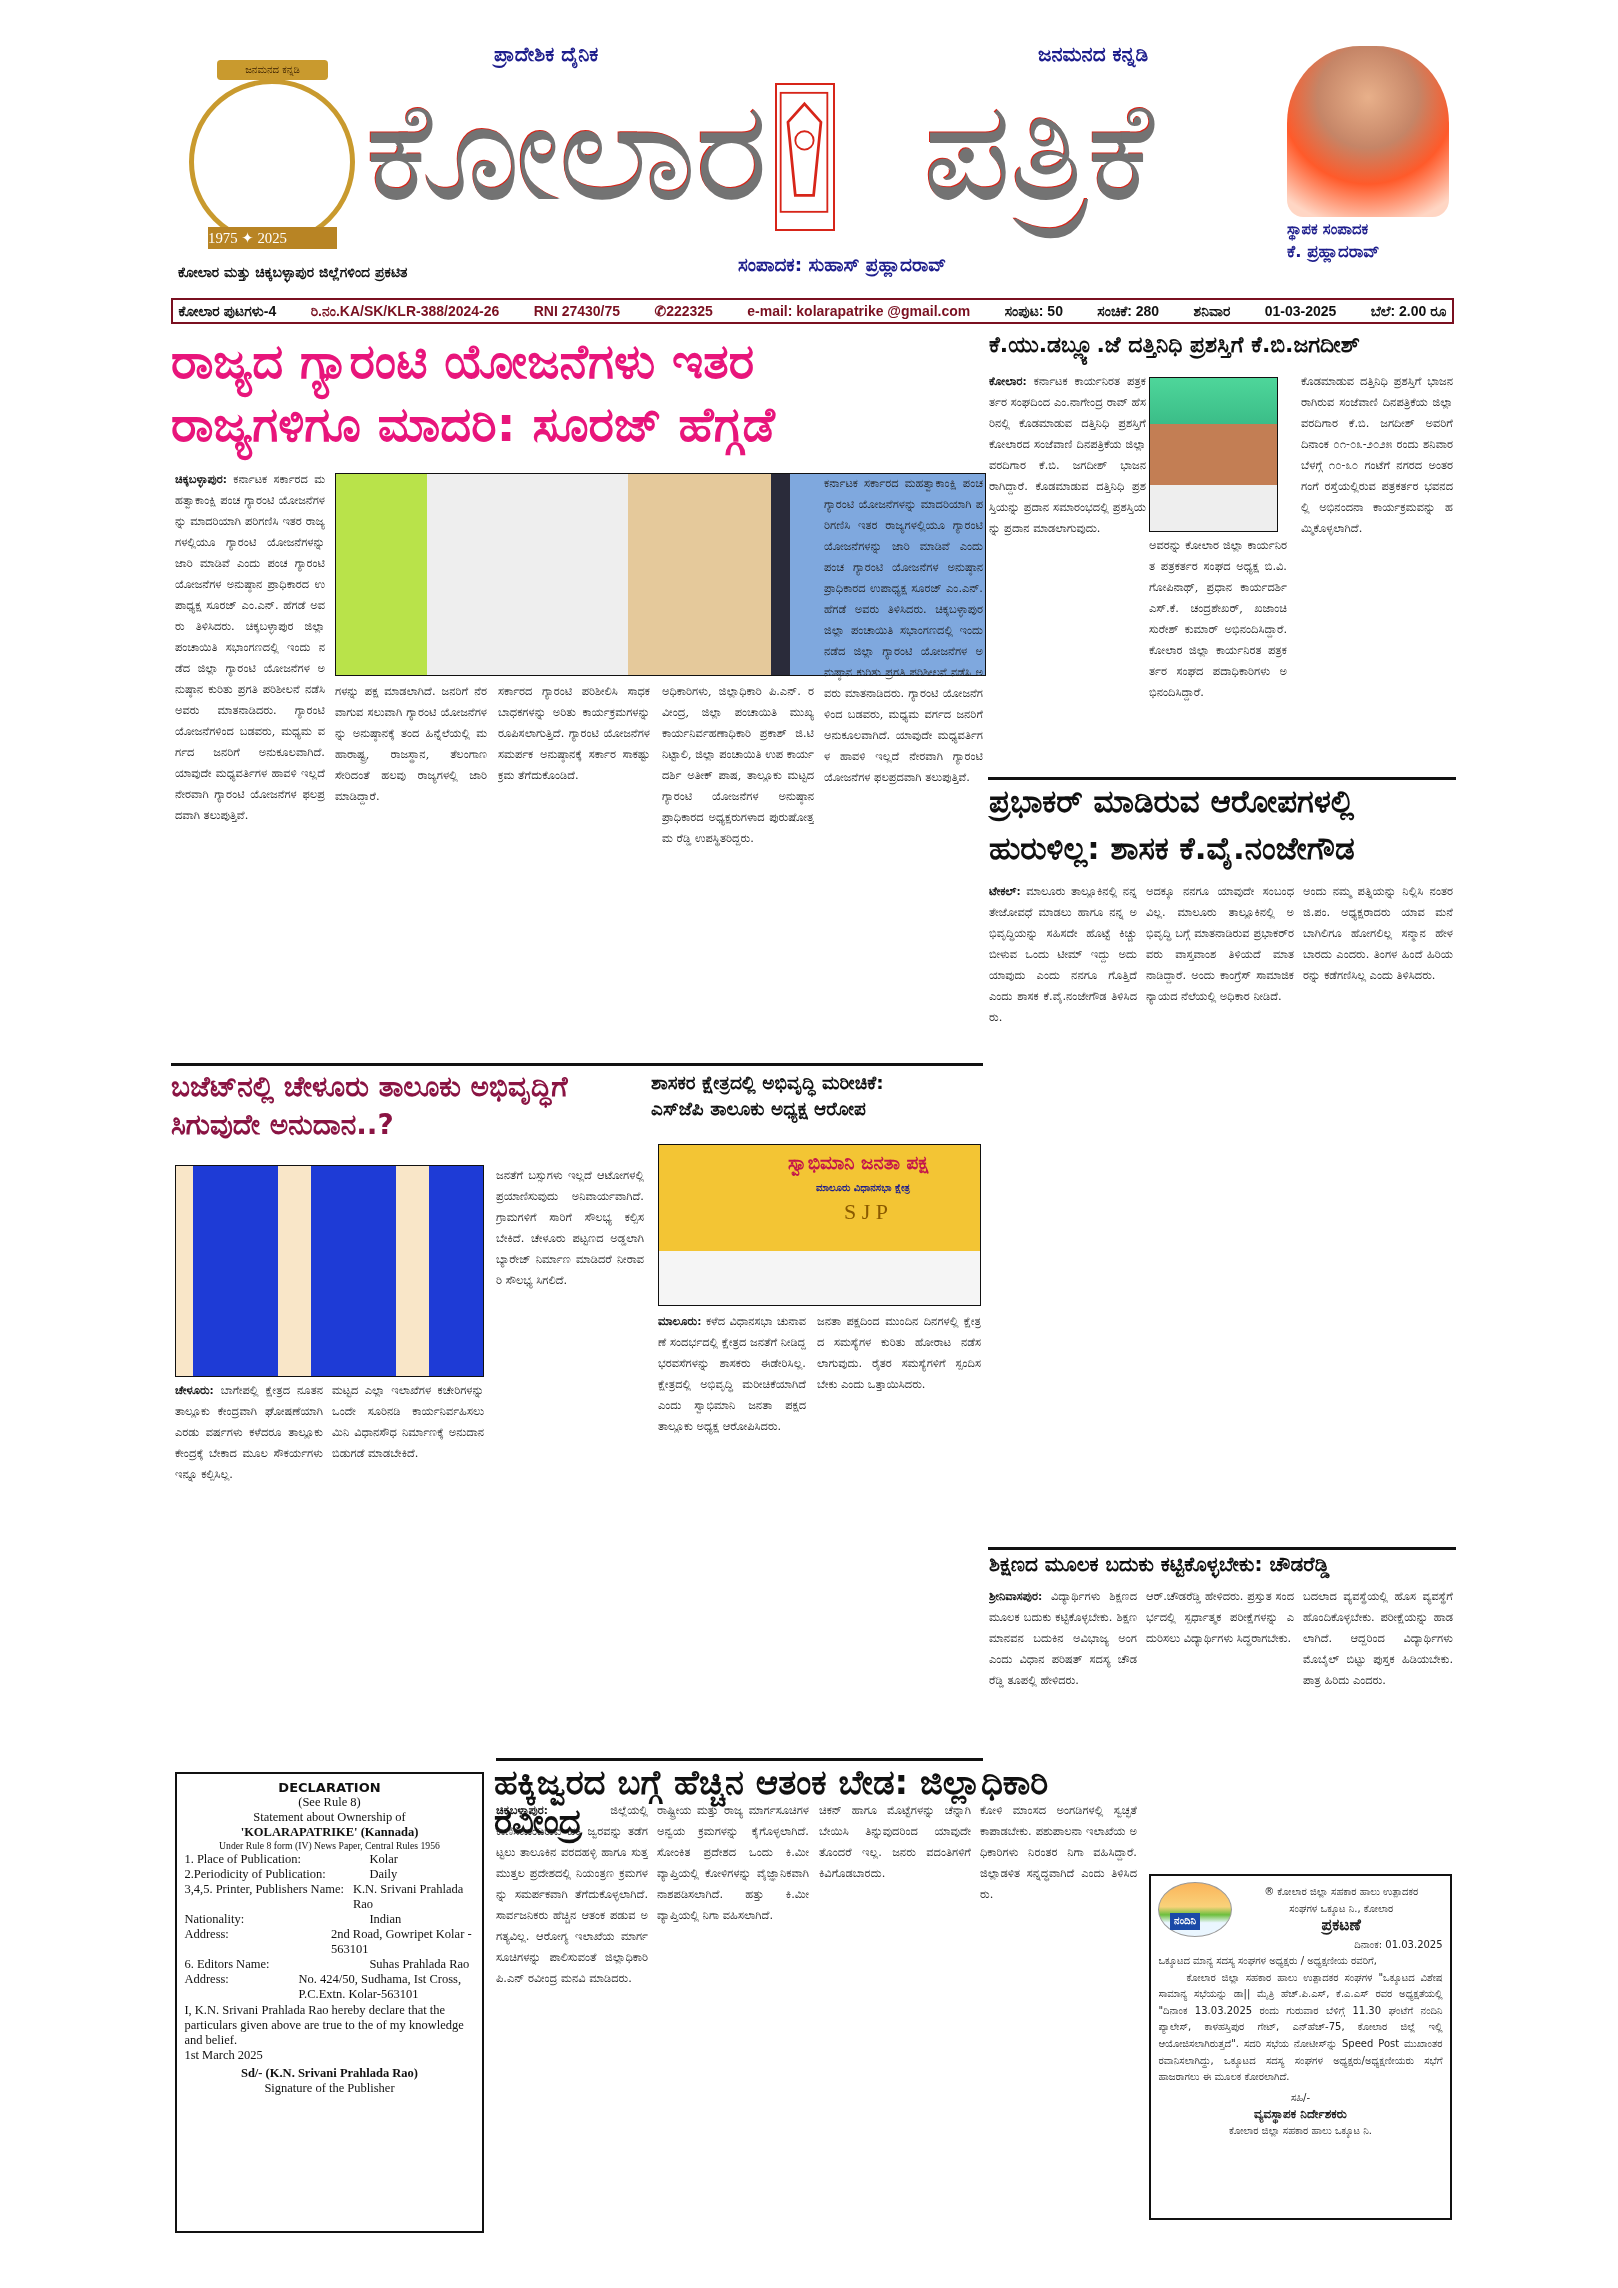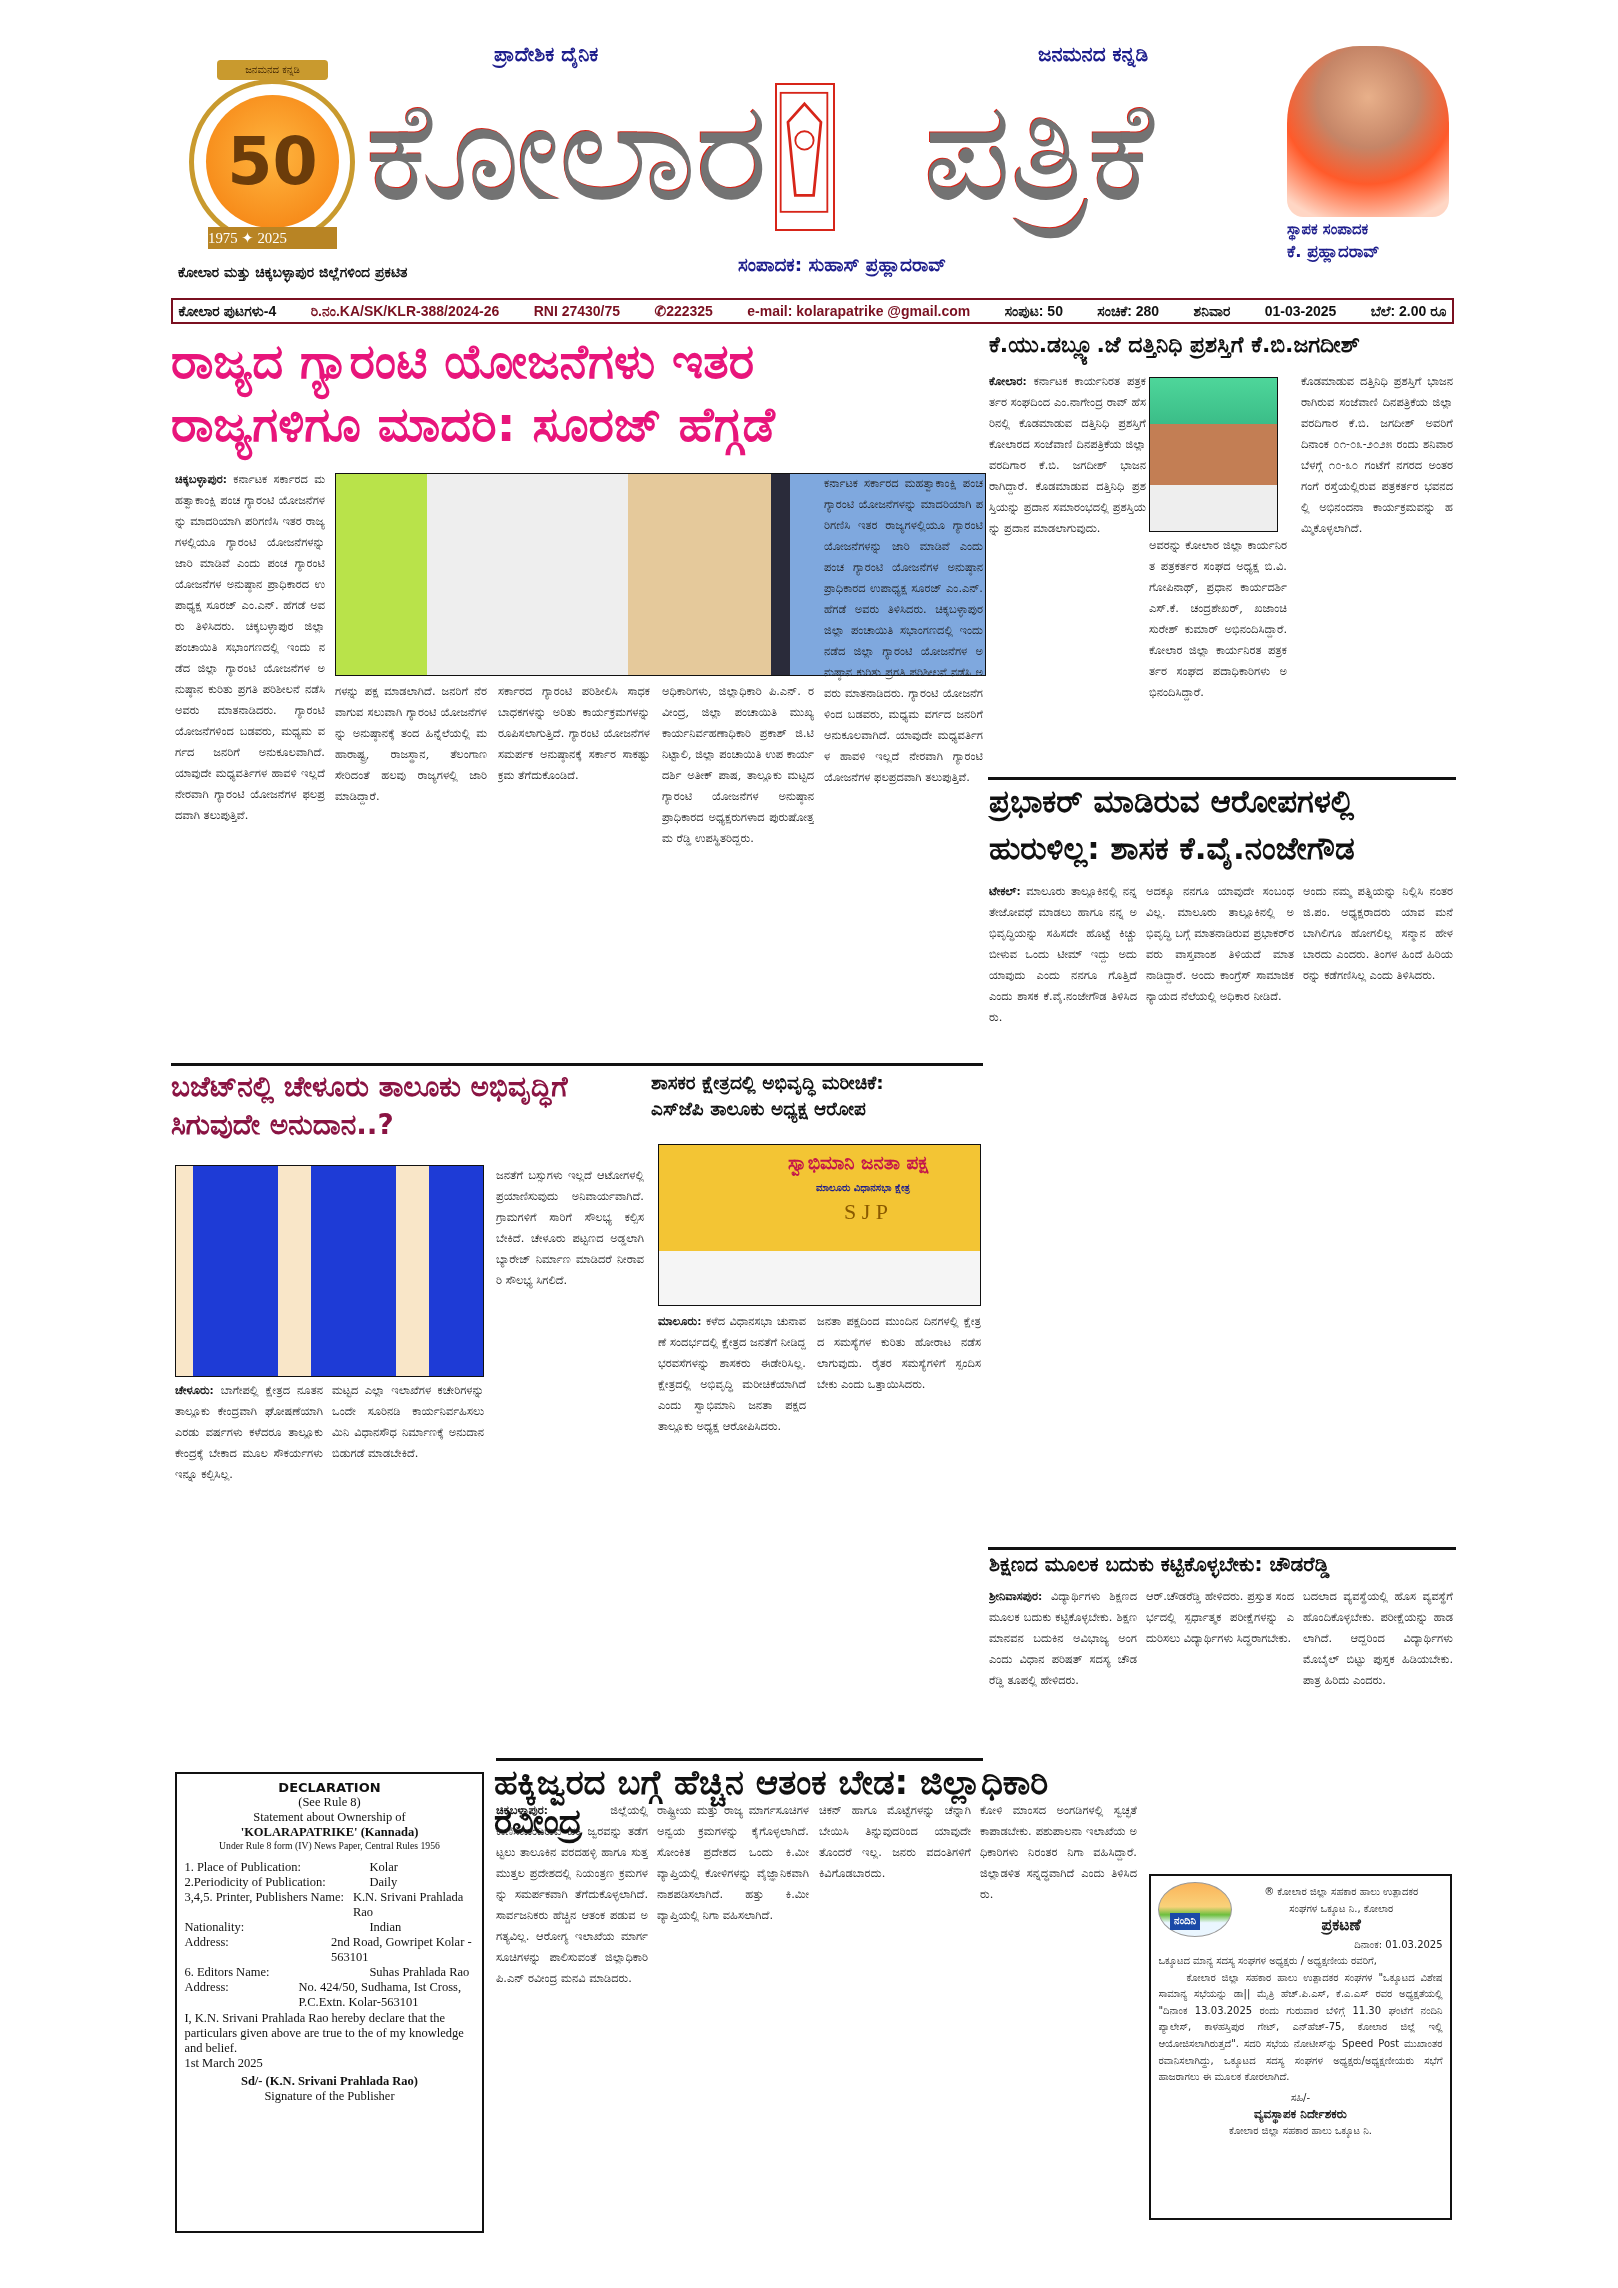--- a/index.html
+++ b/index.html
@@ -40,21 +40,20 @@
 .notice{left:1149px;top:1874px;width:303px;height:346px;border:2.8px solid #111;padding:5.5px 7.4px;font-size:10px;line-height:16.6px;color:#222}
 .nandini{width:74px;height:55px;border-radius:50%;background:linear-gradient(180deg,#fbb45a 0,#f9d27a 45%,#6cbf3e 60%,#eaf6ff 75%);border:0.9px solid #999;position:relative}
 .nandini span{position:absolute;left:11px;bottom:5.5px;font-size:10px;font-weight:bold;color:#fff;background:#1b4aa8;padding:0 3.7px}
 </style>
 </head>
 <body>
 
 <div class="abs logo50">
   <div class="ribbon">ಜನಮನದ ಕನ್ನಡಿ</div>
   <div class="ring"></div>
-  <div class="inner">50</div>
   <div class="years">1975 ✦ 2025</div>
 </div>
 <div class="abs tag" style="left:494px;top:42px">ಪ್ರಾದೇಶಿಕ ದೈನಿಕ</div>
 <div class="abs tag" style="left:1038px;top:42px">ಜನಮನದ ಕನ್ನಡಿ</div>
 <div class="abs title-word" style="left:365px;top:83px">ಕೋಲಾರ</div>
 <div class="abs emblem-box" style="left:775px;width:60px">
   <svg width="54" height="142" viewBox="0 0 59 154">
       <rect x="4" y="8" width="51" height="130" fill="none" stroke="#d72519" stroke-width="2"></rect>
       <path d="M12 40 L30 20 L48 40 L40 120 L20 120 Z" fill="none" stroke="#d72519" stroke-width="3"></path>
       <circle cx="30" cy="60" r="10" fill="none" stroke="#d72519" stroke-width="2"></circle>
@@ -125,21 +124,21 @@
   <div style="position:absolute;left:185px;top:54px;font-size:22px;font-family:'Liberation Serif',serif;color:#8a5a00;letter-spacing:5.5px">SJP</div>
 </div>
 <div class="abs col" style="left:658px;top:1311px;width:148px;height:448px"><b>ಮಾಲೂರು:</b> <span>ಕಳೆದ ವಿಧಾನಸಭಾ ಚುನಾವಣೆ ಸಂದರ್ಭದಲ್ಲಿ ಕ್ಷೇತ್ರದ ಜನತೆಗೆ ನೀಡಿದ್ದ ಭರವಸೆಗಳನ್ನು ಶಾಸಕರು ಈಡೇರಿಸಿಲ್ಲ. ಕ್ಷೇತ್ರದಲ್ಲಿ ಅಭಿವೃದ್ಧಿ ಮರೀಚಿಕೆಯಾಗಿದೆ ಎಂದು ಸ್ವಾಭಿಮಾನಿ ಜನತಾ ಪಕ್ಷದ ತಾಲ್ಲೂಕು ಅಧ್ಯಕ್ಷ ಆರೋಪಿಸಿದರು.</span></div>
 <div class="abs col" style="left:817px;top:1311px;width:164px;height:448px">ಜನತಾ ಪಕ್ಷದಿಂದ ಮುಂದಿನ ದಿನಗಳಲ್ಲಿ ಕ್ಷೇತ್ರದ ಸಮಸ್ಯೆಗಳ ಕುರಿತು ಹೋರಾಟ ನಡೆಸಲಾಗುವುದು. ರೈತರ ಸಮಸ್ಯೆಗಳಿಗೆ ಸ್ಪಂದಿಸಬೇಕು ಎಂದು ಒತ್ತಾಯಿಸಿದರು.</div>
 
 <div class="abs decl">
   <h3>DECLARATION</h3>
   <div class="c">(See Rule 8)</div>
   <div class="c">Statement about Ownership of</div>
   <div class="c" style="font-weight:bold">'KOLARAPATRIKE' (Kannada)</div>
-  <div class="c" style="font-size:9.7px;margin-bottom:9px">Under Rule 8 form (IV) News Paper, Central Rules 1956</div>
+  <div class="c" style="font-size:9.7px;margin-bottom:1px">Under Rule 8 form (IV) News Paper, Central Rules 1956</div>
   <div class="row">
       <span class="k">1. Place of Publication:</span>
       <span>Kolar</span>
     </div>
   <div class="row">
       <span class="k">2.Periodicity of Publication:</span>
       <span>Daily</span>
     </div>
   <div class="row">
       <span class="k">3,4,5. Printer, Publishers Name:</span>

